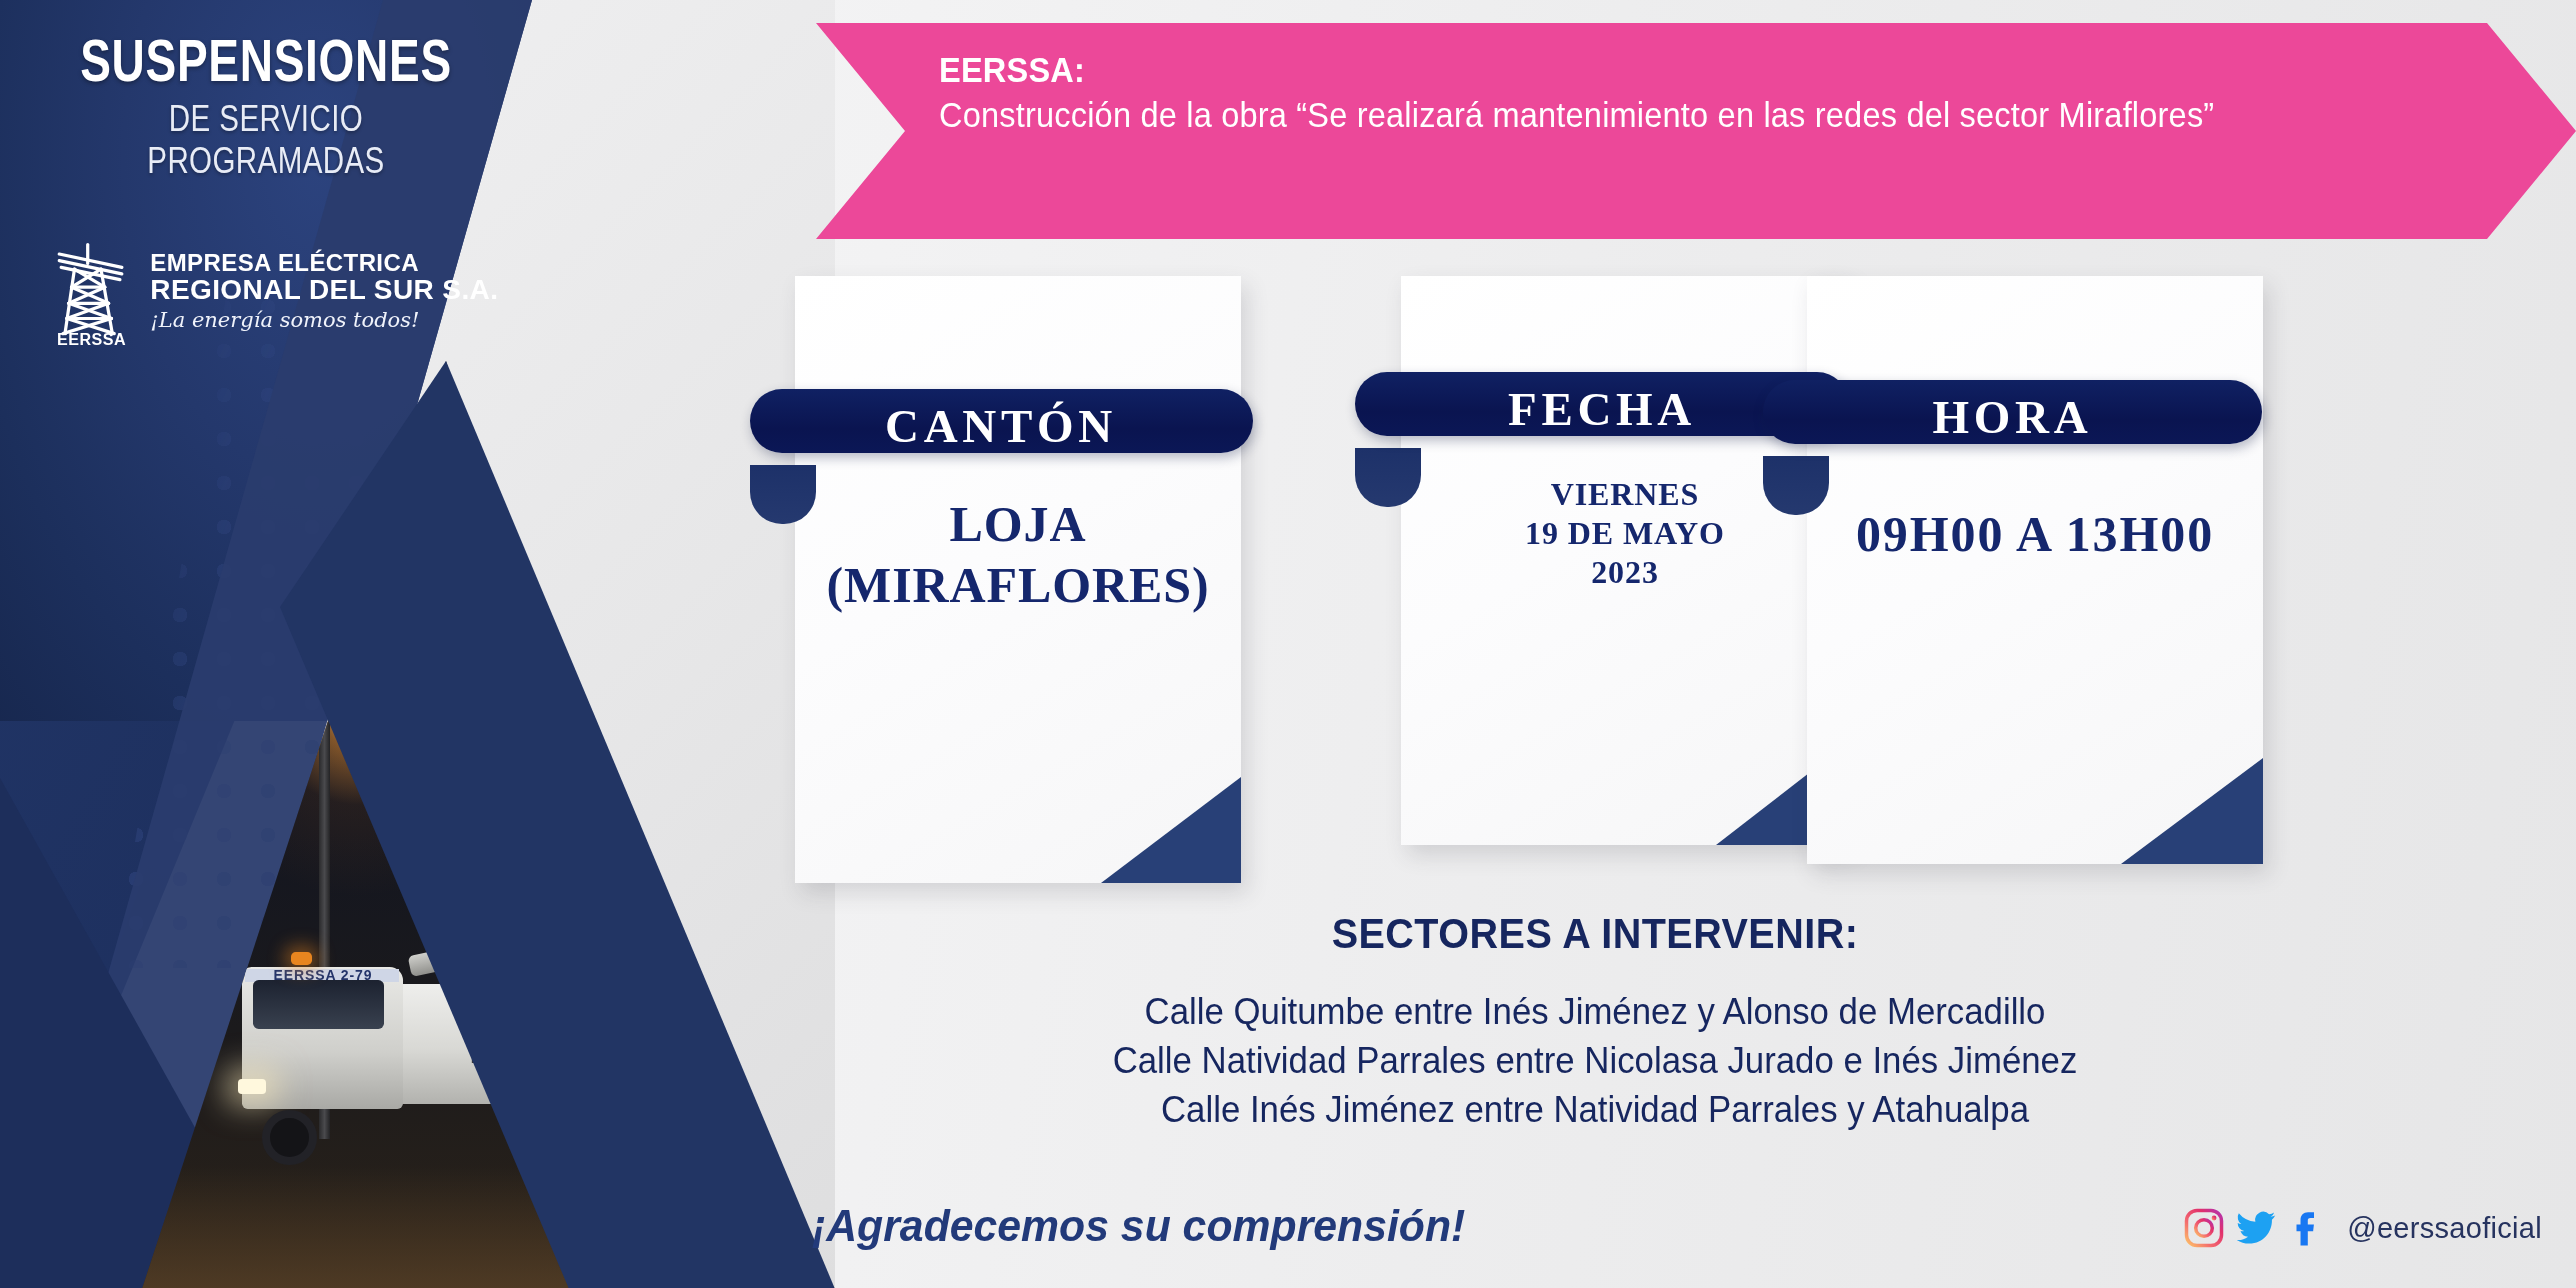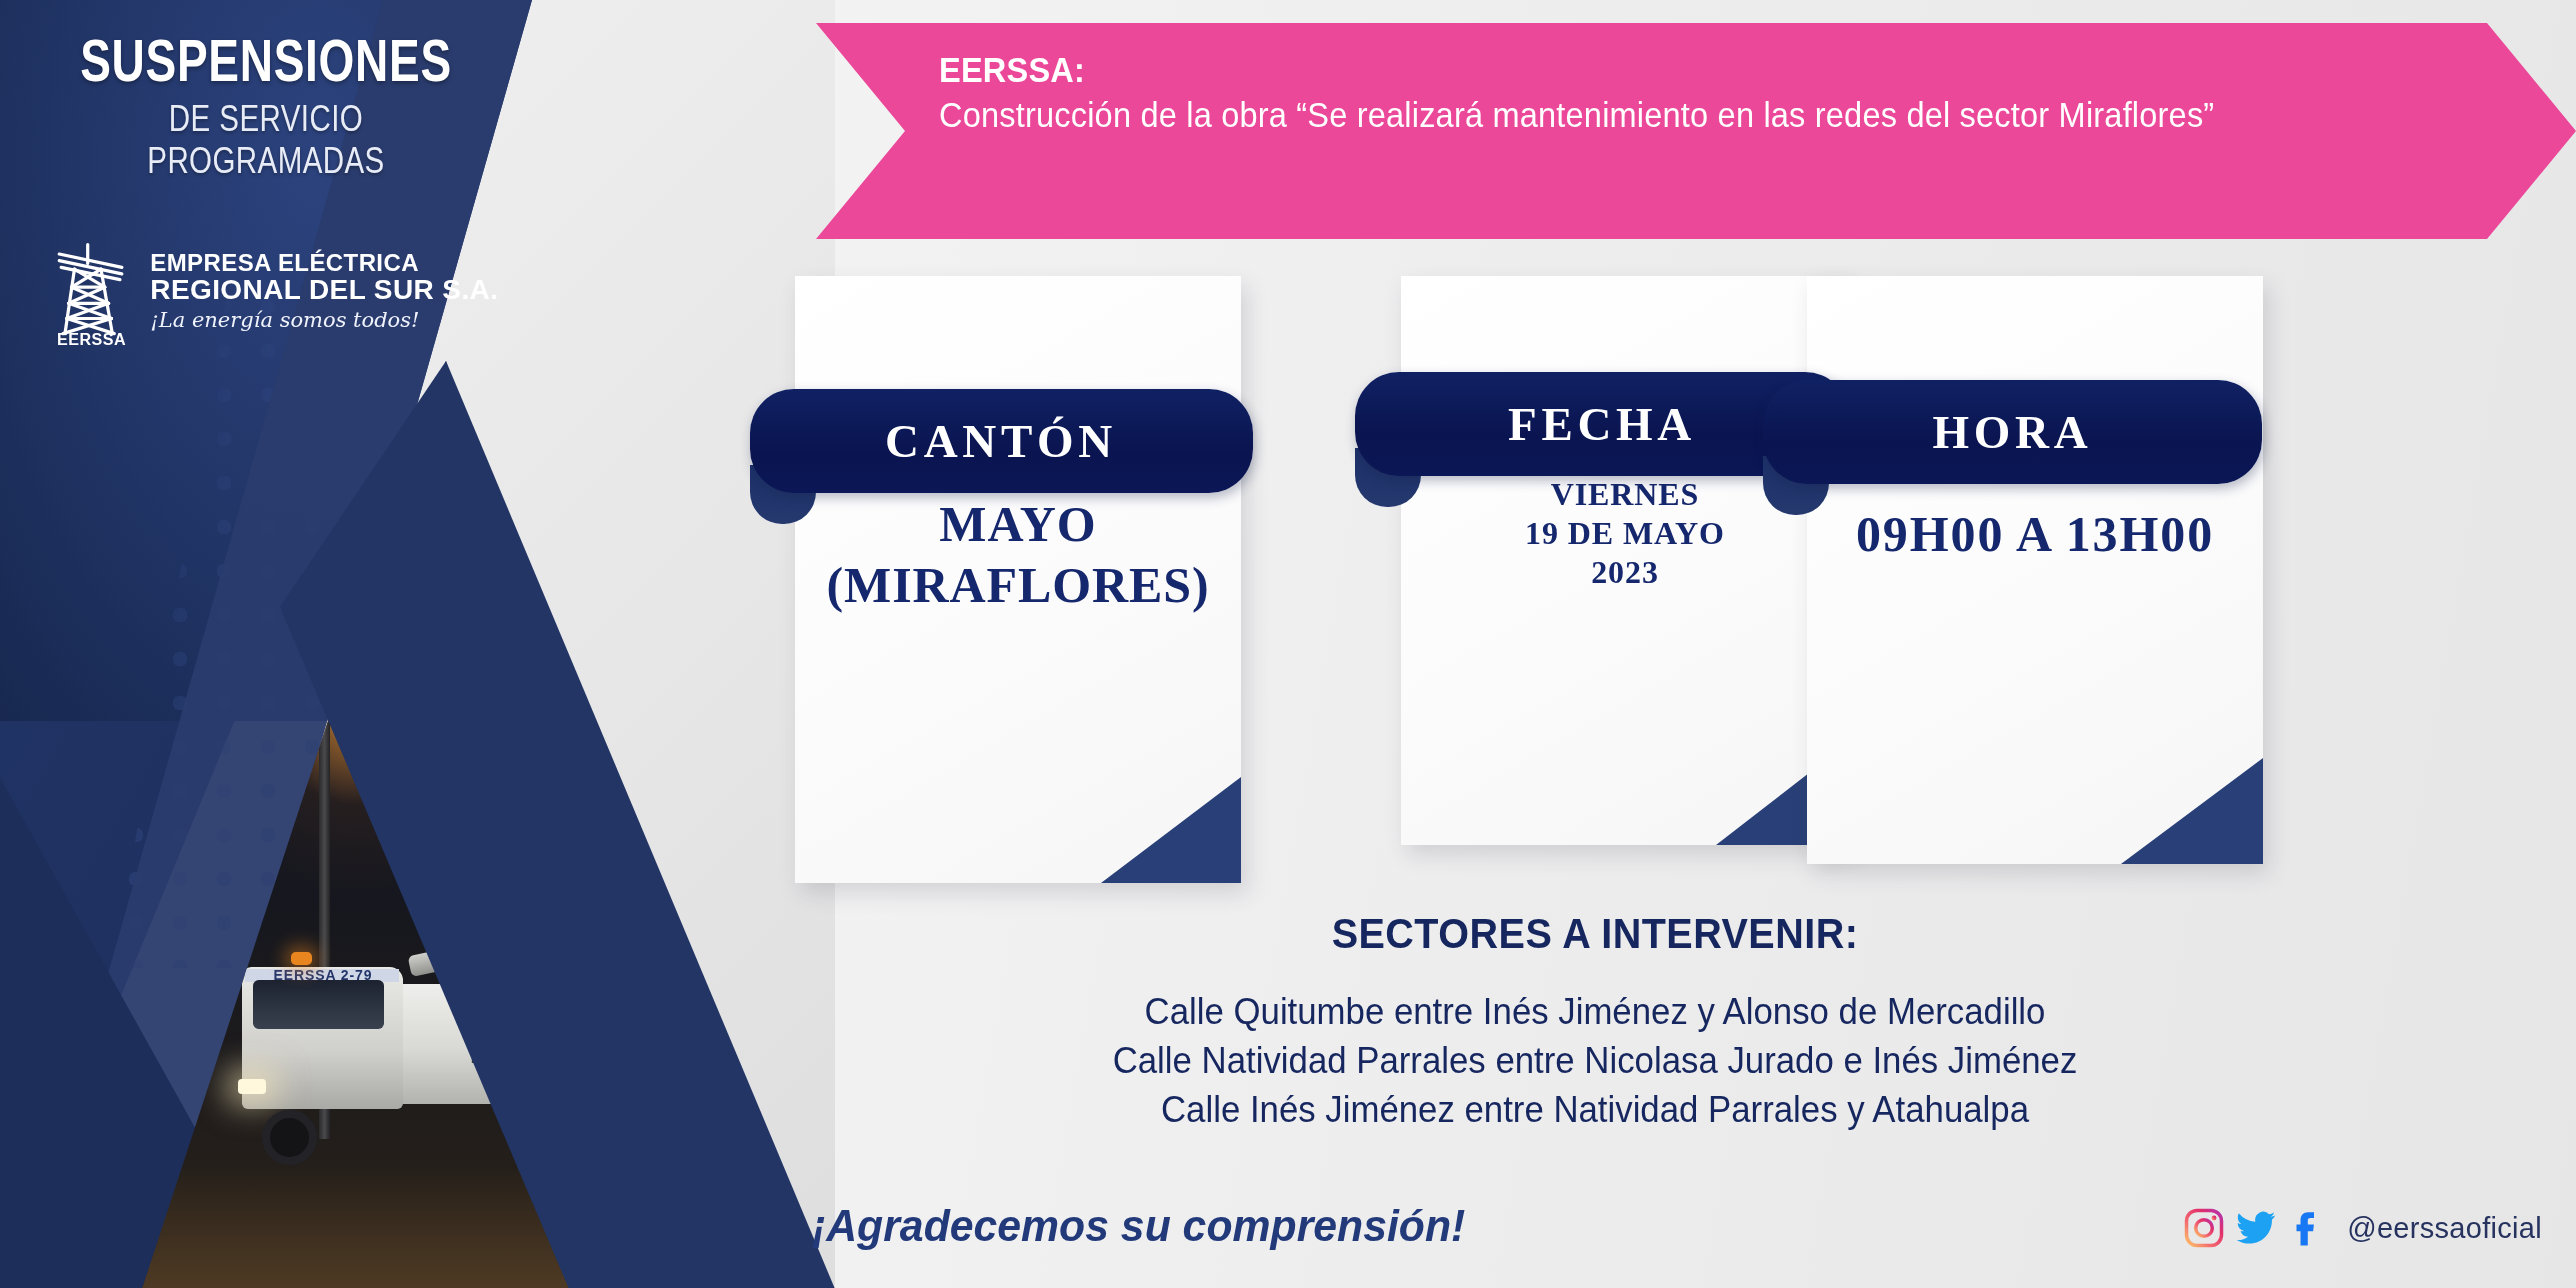--- a/index.html
+++ b/index.html
@@ -166,23 +166,23 @@
   .card-c3{ left:1048px; width:456px; height:588px; top:-9.5px;}
 
   .corner{ position:absolute; right:0; bottom:0; width:0; height:0;
            border-left:142px solid transparent; border-bottom:104px solid #284077;}
   .card-c1 .corner{ border-left-width:140px; border-bottom-width:106px;}
   .card-c2 .corner{ border-left-width:133px; border-bottom-width:103px;}
   .card-c3 .corner{ border-left-width:142px; border-bottom-width:106px;}
 
   .pill-wrap{ position:absolute; z-index:14;}
   .pill{
-    position:relative; height:104px; border-radius:44px;
+    position:relative; height:64px; border-radius:44px;
     background:linear-gradient(180deg,#102163 0%,#0a1450 62%,#0b1756 100%);
-    display:flex; align-items:center; justify-content:center;
+    display:flex; align-items:flex-end; justify-content:center;
     box-shadow:1.9px 4.7px 11.4px rgba(20,30,70,.30);
   }
   .pill span{
     font-family:"Liberation Serif", serif;
     color:#fff; font-weight:700; font-size:47px; letter-spacing:4.7px;
   }
   .pill-fold{
     position:absolute; left:0; top:76px; width:66px; height:59px;
     background:linear-gradient(180deg,#1d3169,#25396f);
     border-radius:0 0 32px 32px;
@@ -312,21 +312,21 @@
 
   <div class="banner">
     <div class="banner-line">EERSSA:</div>
     <div class="banner-body">Construcción de la obra “Se realizará mantenimiento en las redes del sector Miraflores”</div>
   </div>
 
   <div class="cards">
 
     <div class="card card-c1">
       <div class="card-val val1">
-          <div>MAYO</div>
+          <div>LOJA</div>
           <div>(MIRAFLORES)</div>
         </div>
       <div class="corner"></div>
     </div>
     <div class="card card-c2">
       <div class="card-val val2">
           <div>VIERNES</div>
           <div>19 DE MAYO</div>
           <div>2023</div>
         </div>

